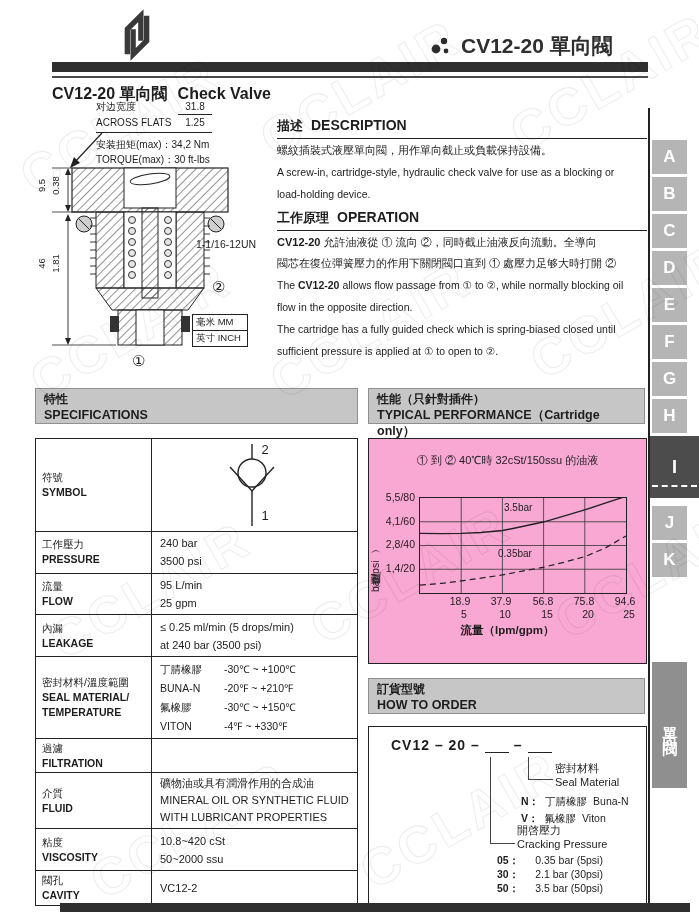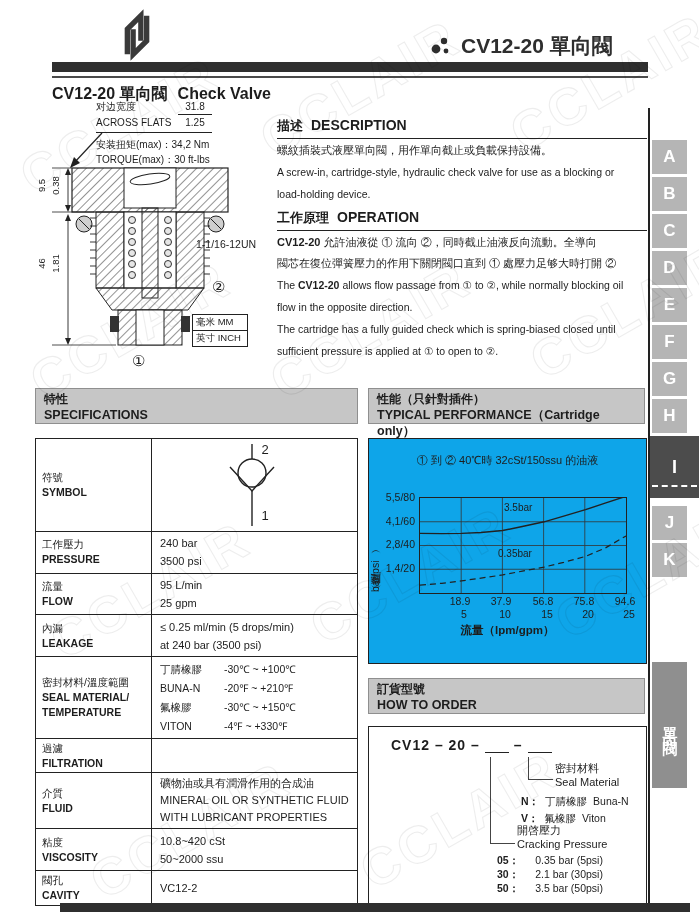--- a/index.html
+++ b/index.html
@@ -39,21 +39,21 @@
   .srow:first-child{border-top:none;}
   .scell-l{width:116px;border-right:1px solid #222;padding:2px 6px;box-sizing:border-box;
            display:flex;flex-direction:column;justify-content:center;}
   .scell-r{flex:1;padding:2px 8px;box-sizing:border-box;display:flex;flex-direction:column;justify-content:center;position:relative;}
   .lbl-cn{font-size:10.5px;line-height:15px;}
   .lbl-en{font-size:10.5px;font-weight:bold;line-height:15px;}
   .val{font-size:11px;line-height:18px;}
   .seal-line{display:flex;font-size:10.5px;line-height:19px;}
   .seal-line .nm{width:64px;}
   
-  .chart-box{border:1.6px solid #222;background:#0ea5e9;}
+  .chart-box{border:1.6px solid #222;background:#f9a8d4;}
   .chart-title{position:absolute;top:14px;left:0;right:0;text-align:center;font-size:11px;}
   .plot{position:absolute;left:50px;top:58px;width:206px;height:95px;border:1px solid #222;box-sizing:content-box;}
   .ytick{position:absolute;left:2px;width:44px;text-align:right;font-size:10.5px;}
   .xtick{position:absolute;width:44px;text-align:center;font-size:10.5px;}
   .ylab{position:absolute;left:-1px;top:58px;height:95px;display:flex;align-items:center;
         writing-mode:vertical-rl;transform:rotate(180deg);font-size:10.5px;}
   .xlab{position:absolute;top:184px;left:0;right:0;text-align:center;font-size:11.5px;font-weight:bold;}
   .curve-label{position:absolute;font-size:10px;background:transparent;}
   
   .order-box{border:1.6px solid #222;background:#fff;}

